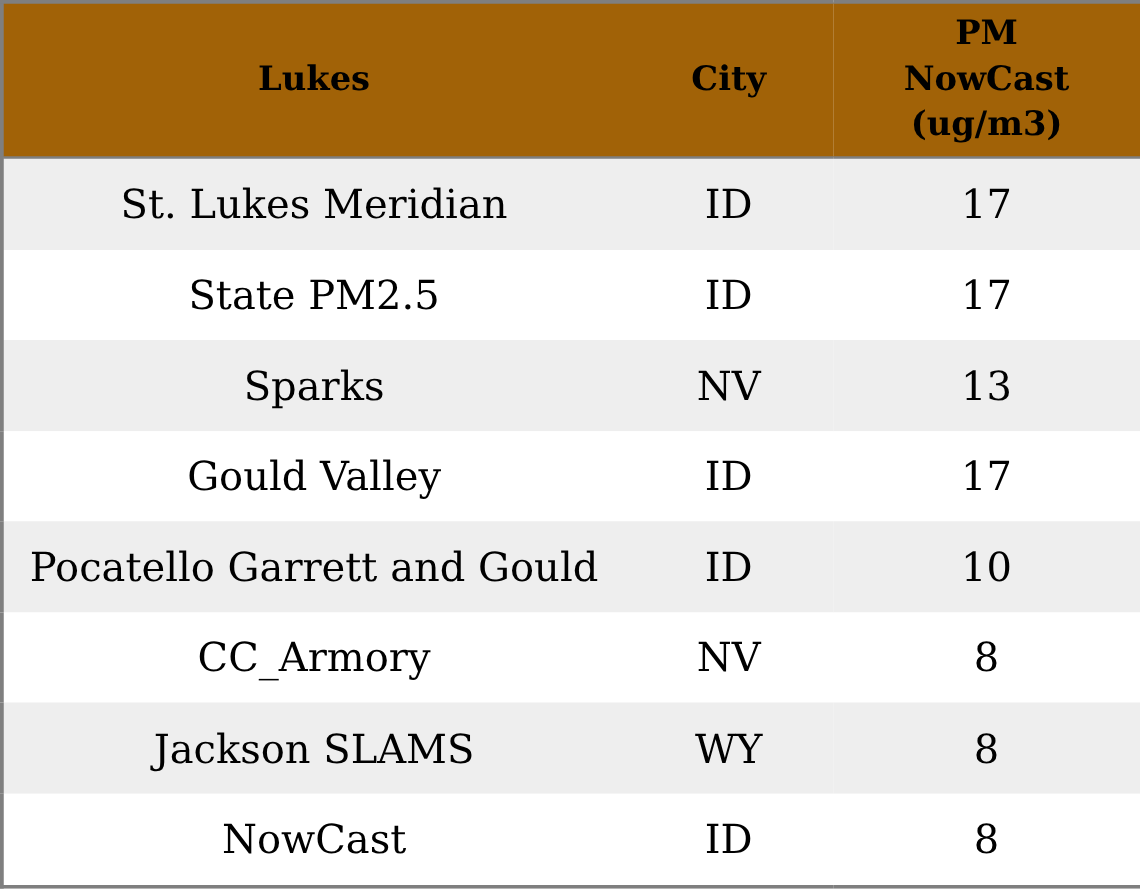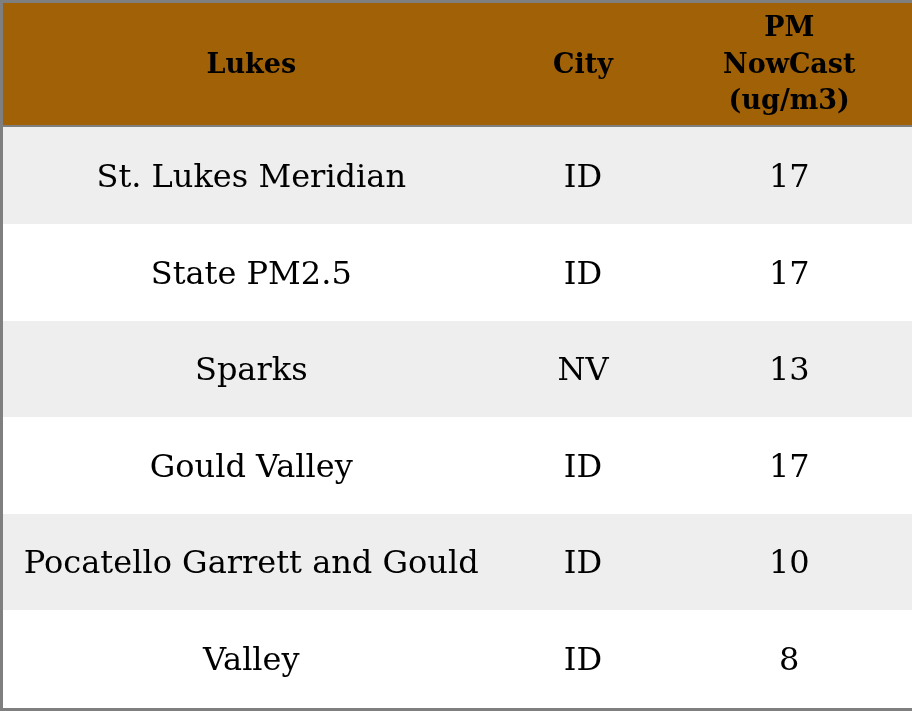--- a/index.html
+++ b/index.html
@@ -89,18 +89,28 @@
         <td>Gould Valley</td>
         <td>ID</td>
         <td>17</td>
       </tr>
       <tr>
         <td>Pocatello Garrett and Gould</td>
         <td>ID</td>
         <td>10</td>
       </tr>
       <tr>
-        <td>Valley</td>
+        <td>CC_Armory</td>
+        <td>NV</td>
+        <td>8</td>
+      </tr>
+      <tr>
+        <td>Jackson SLAMS</td>
+        <td>WY</td>
+        <td>8</td>
+      </tr>
+      <tr>
+        <td>NowCast</td>
         <td>ID</td>
         <td>8</td>
       </tr>
     </tbody>
 </table>
 
 </body></html>

